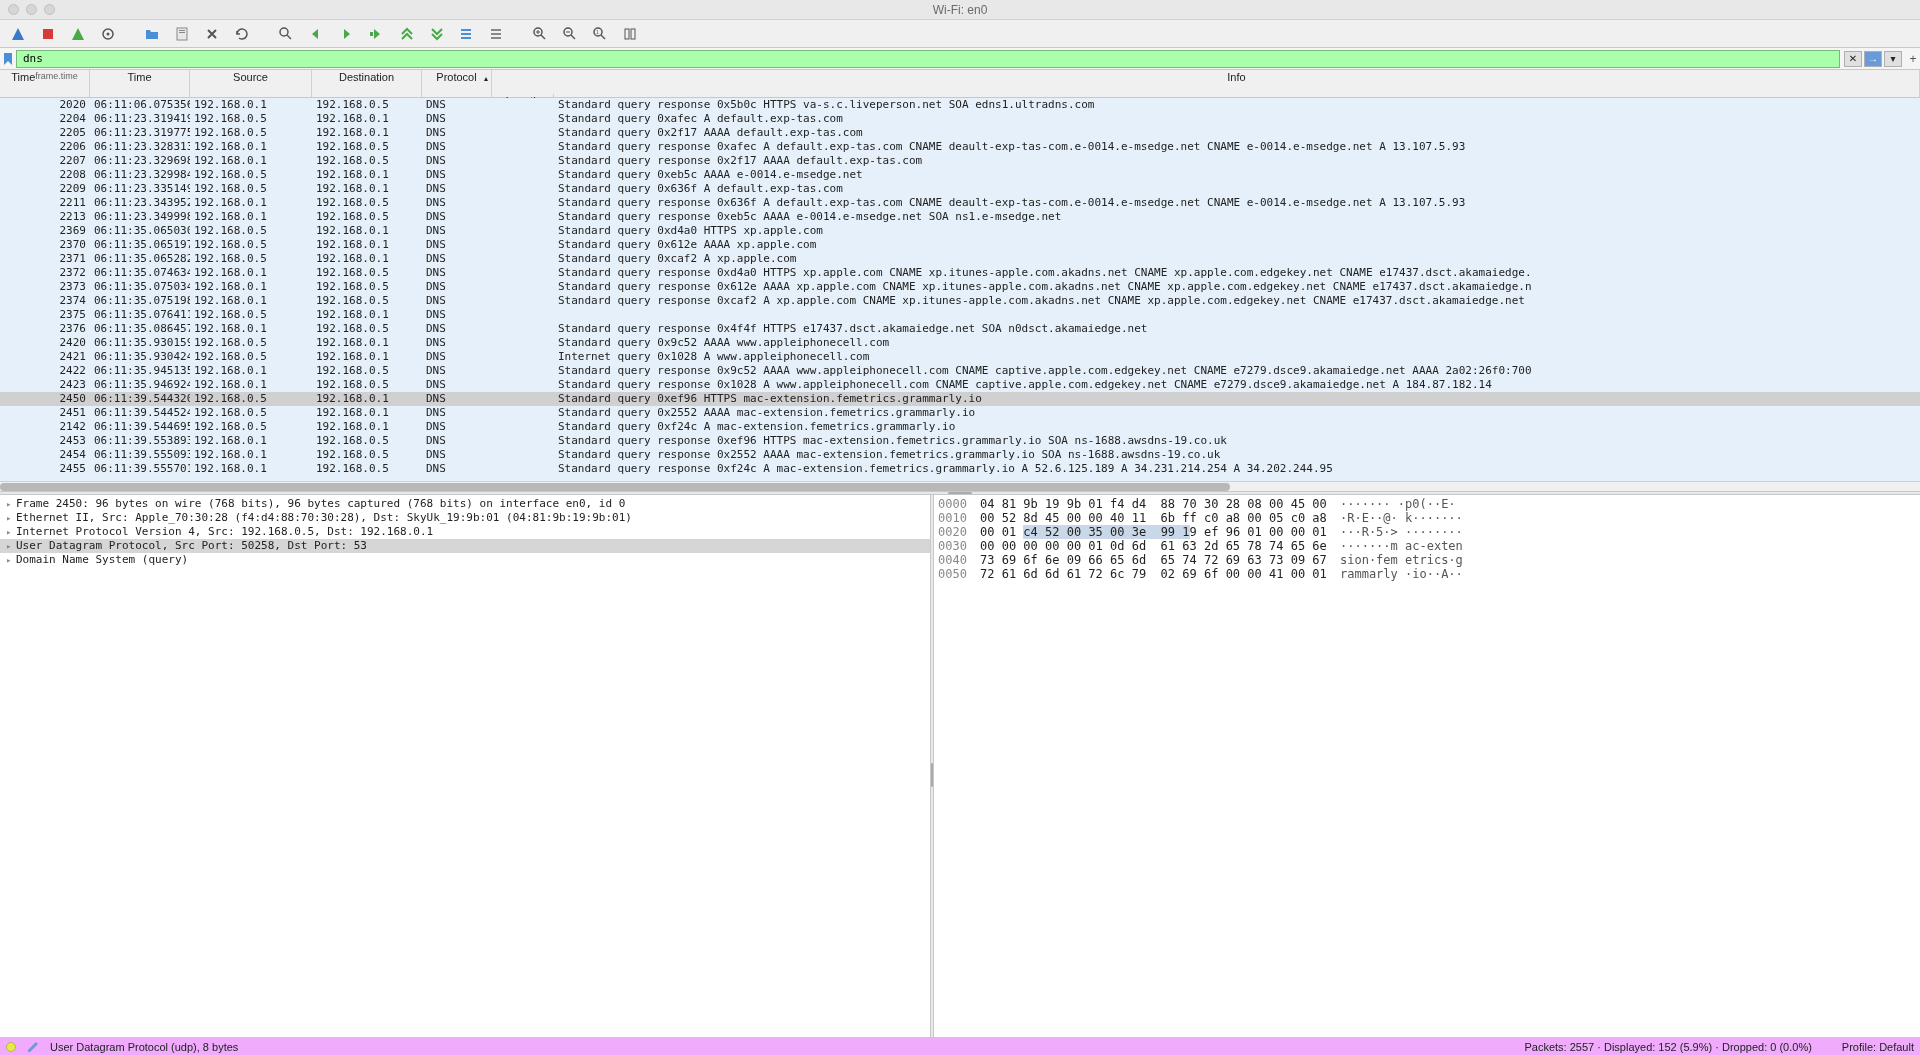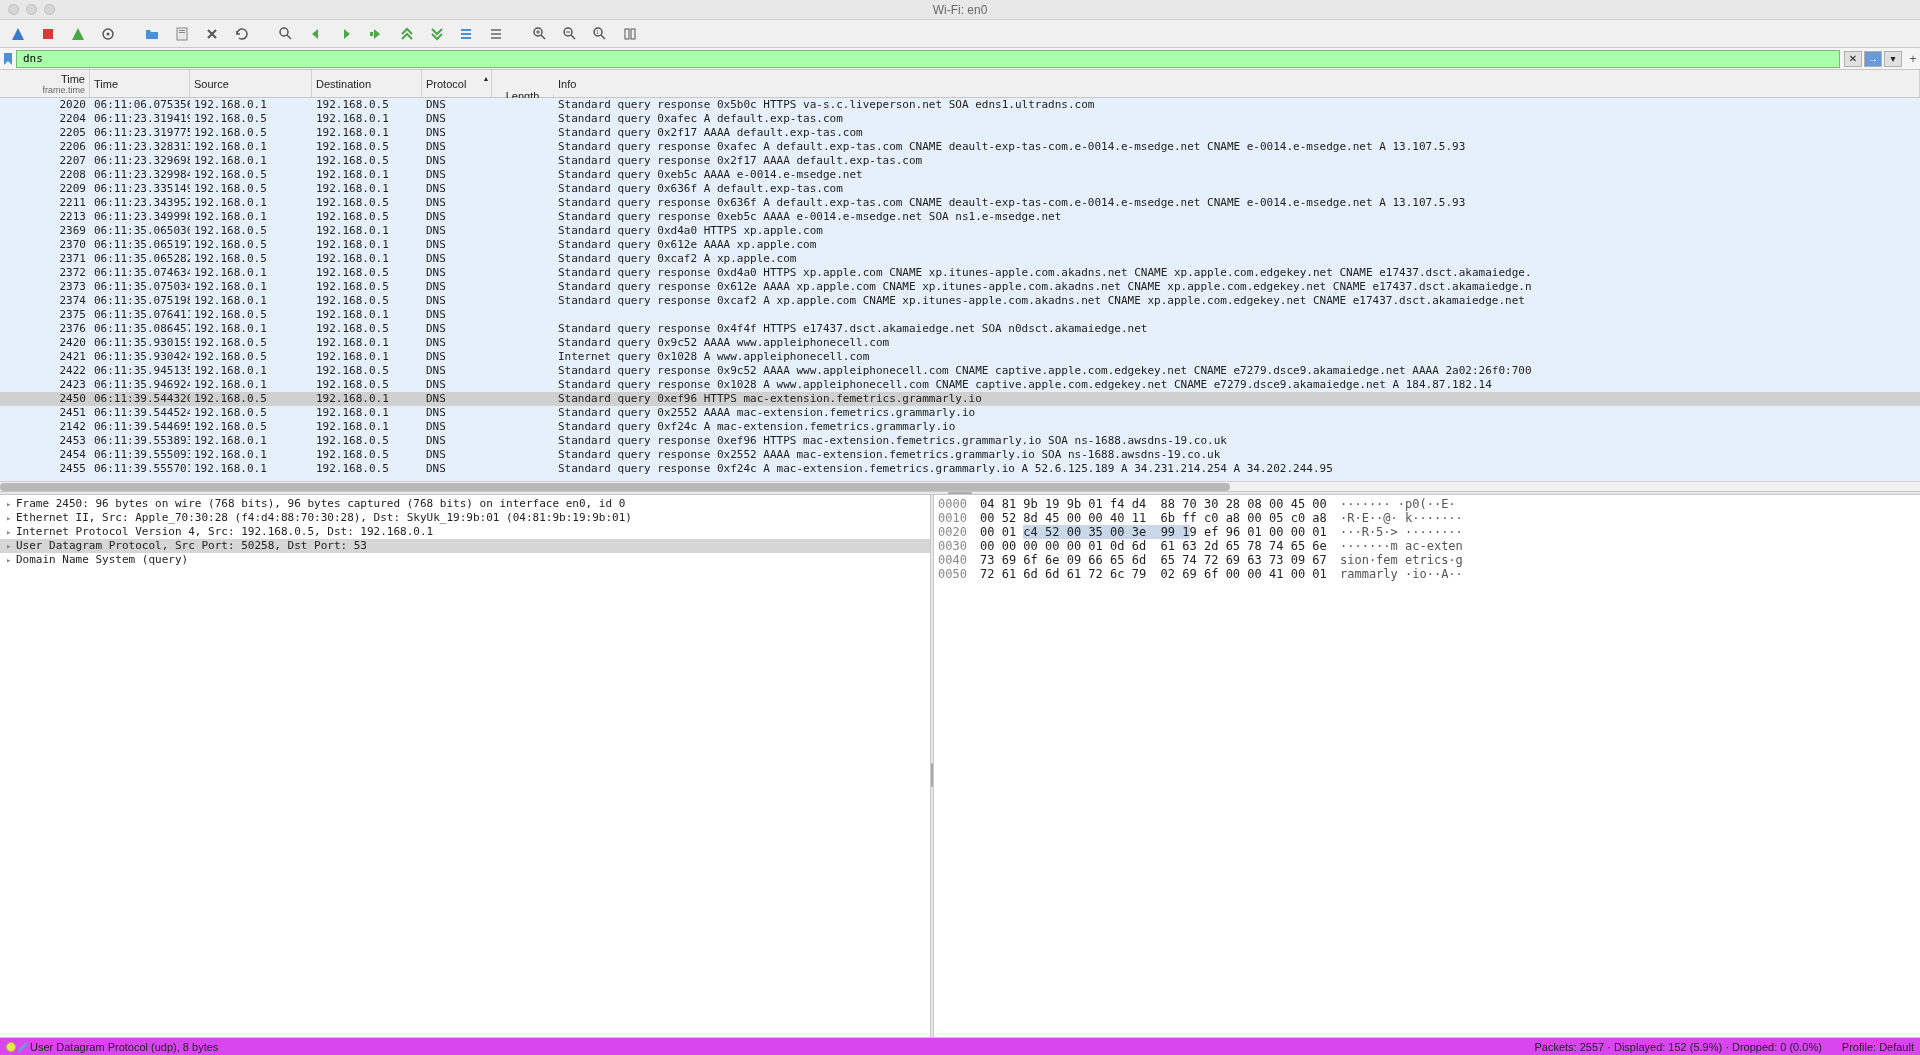--- a/index.html
+++ b/index.html
@@ -11,21 +11,21 @@
 .toolbar { height: 28px; background: #f0f0f0; display: flex; align-items: center; gap: 6px; padding: 0 6px; border-bottom: 1px solid #c8c8c8; }
 .tbtn { width: 24px; height: 22px; display: flex; align-items: center; justify-content: center; border-radius: 3px; }
 .tsep { width: 8px; }
 .tbtn svg { width: 16px; height: 16px; }
 .filterbar { height: 22px; background: #f5f5f5; display: flex; align-items: center; border-bottom: 1px solid #c8c8c8; }
 .bookmark-icon { width: 16px; height: 18px; display: flex; align-items: center; justify-content: center; }
 .filter-input { flex: 1; height: 18px; background: #aaffaa; border: 1px solid #7ab87a; padding: 0 6px; font-size: 11px; font-family: monospace; outline: none; }
 .filter-actions { display: flex; align-items: center; gap: 2px; padding: 0 4px; }
 .fa-btn { width: 18px; height: 16px; display: flex; align-items: center; justify-content: center; font-size: 10px; background: #e0e0e0; border: 1px solid #b0b0b0; }
 .packet-header { display: flex; background: #f0f0f0; border-bottom: 1px solid #c8c8c8; height: 28px; font-size: 11px; }
-.ph-col { border-right: 1px solid #d0d0d0; padding: 1px 4px; display: flex; flex-direction: column; justify-content: center; position: relative; }
+.ph-col { border-right: 1px solid #d0d0d0; padding: 1px 4px; display: flex; flex-direction: row; justify-content: center; position: relative; }
 .ph-label { font-weight: normal; }
 .ph-sub { font-size: 9px; color: #666; }
 .sort-ind { position: absolute; right: 3px; top: 4px; font-size: 8px; }
 .packet-list { background: #e6f0fa; height: 383px; overflow: hidden; font-family: "Monaco","Menlo",monospace; font-size: 11px; line-height: 14px; position: relative; }
 .pl-row { display: flex; height: 14px; white-space: pre; }
 .pl-row.selected { background: #d0d0d0; }
 .pl-cell { overflow: hidden; padding: 0 4px; }
 .hscroll { height: 10px; background: #f0f0f0; border-top: 1px solid #d0d0d0; position: relative; }
 .hscroll-thumb { position: absolute; left: 0; top: 1px; height: 8px; width: 1230px; background: #b8b8b8; border-radius: 4px; }
 .splitter-h { height: 4px; background: #e8e8e8; border-top: 1px solid #c8c8c8; border-bottom: 1px solid #c8c8c8; cursor: row-resize; display:flex; align-items:center; justify-content:center;}
@@ -36,21 +36,21 @@
 .detail-line.sel { background: #d6d6d6; }
 .tree-toggle { width: 10px; color: #888; font-size: 9px; }
 .splitter-v { width: 4px; background: #e8e8e8; border-left: 1px solid #c8c8c8; border-right: 1px solid #c8c8c8; cursor: col-resize; display:flex;align-items:center;justify-content:center;}
 .splitter-v::after{content:"";height:24px;width:2px;background:#aaa;border-radius:1px;}
 .hex-pane { flex: 1; background: #fff; font-family: "Monaco","Menlo",monospace; font-size: 12px; line-height: 14px; padding: 2px 4px; white-space: pre; }
 .hex-line { display: flex; }
 .hex-off { color: #888; width: 42px; }
 .hex-bytes { width: 360px; }
 .hex-ascii { color: #555; }
 .hex-sel { background: #c8d8e8; }
-.statusbar { position: absolute; bottom: 0; left: 0; right: 0; height: 18px; background: #d946ef; border-top: 1px solid #c8c8c8; display: flex; align-items: center; font-size: 11px; padding: 0 6px; }
+.statusbar { position: absolute; bottom: 0; left: 0; right: 0; height: 18px; background: #f0abfc; border-top: 1px solid #c8c8c8; display: flex; align-items: center; font-size: 11px; padding: 0 6px; gap: 10px; }
 .status-dot { width: 10px; height: 10px; border-radius: 50%; background: #e8e84a; border: 1px solid #b8b83a; }
 .status-right { margin-left: auto; }
 .status-profile { margin-left: 20px; }
 .col-no { width: 90px; text-align: right; }
 .col-time { width: 100px; }
 .col-src { width: 122px; }
 .col-dst { width: 110px; }
 .col-proto { width: 70px; }
 .col-len { width: 62px; text-align: center; margin-top: 24px; }
 .col-info { flex: 1; }

